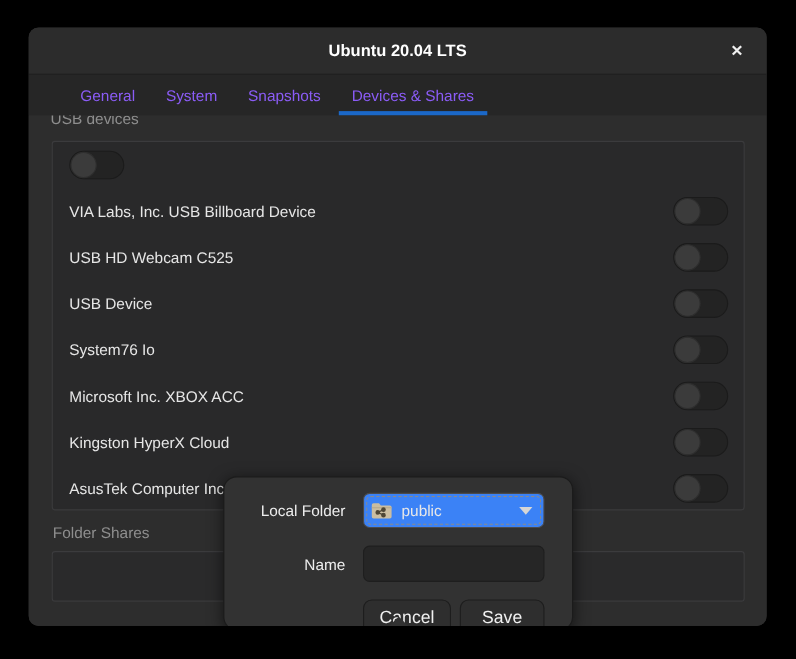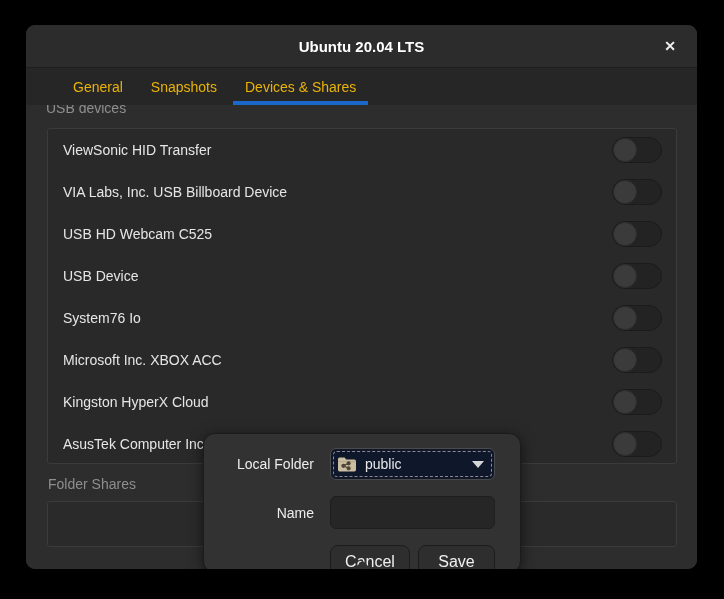--- a/index.html
+++ b/index.html
@@ -17,21 +17,21 @@
               display:flex; align-items:center; justify-content:center; }
   .title { font-size:15px; font-weight:bold; color:#ffffff; }
   .close-btn { position:absolute; right:14px; top:50%; transform:translateY(-50%);
                width:26px; height:26px; border:none; background:transparent;
                color:#f0f0f0; font-size:14px; font-weight:bold; cursor:pointer;
                display:flex; align-items:center; justify-content:center; }
 
   .tabbar { height:37px; background:#262626; display:flex; align-items:stretch;
             padding-left:35px; }
   .tab { position:relative; display:flex; align-items:center; padding:0 12px;
-         margin-right:4px; font-size:14px; color:#eab308; cursor:pointer; }
+         margin-right:4px; font-size:14px; color:#8b5cf6; cursor:pointer; }
   .tab.active::after { content:""; position:absolute; left:0; right:0; bottom:0;
                        height:4px; background:var(--accent,#1b68c8); }
 
   
   .content { position:absolute; left:0; right:0; top:80px; bottom:0;
              background:#2d2d2d; overflow:hidden; }
 
   .section-label { position:absolute; font-size:14px; color:#8e8e8e; }
   .usb-label { left:20px; top:-5px; }
   .shares-label { left:22px; top:371px; }
@@ -63,21 +63,21 @@
              display:grid; grid-template-columns:100px 165px; column-gap:24px;
              grid-template-rows:32px 33px 33px; row-gap:7px;
              padding:14px 0 0 10px; align-items:center;gap:16px; }
   .popover::after { content:""; position:absolute; bottom:-9px; left:150px;
                     width:16px; height:16px; background:#323232;
                     border-right:1px solid #1b1b1b; border-bottom:1px solid #1b1b1b;
                     transform:rotate(45deg); }
   .pop-label { font-size:14px; color:#ededed; text-align:right; }
 
   .combo { position:relative; height:32px; display:flex; align-items:center;
-           padding:0 10px 0 6px; background:#0f172a; border:1px solid #4b4b4b;
+           padding:0 10px 0 6px; background:#3b82f6; border:1px solid #4b4b4b;
            border-radius:6px; cursor:pointer; }
   .combo::before { content:""; position:absolute; inset:2px;
                    border:1px dashed #8a8a8a; border-radius:4px; pointer-events:none; }
   .combo-text { font-size:14px; color:#e8e8e8; margin-left:8px; }
   .combo-arrow { margin-left:auto; width:0; height:0;
                  border-left:6px solid transparent; border-right:6px solid transparent;
                  border-top:7px solid #d6d6d6; }
 
   .entry { height:33px; background:#262626; border:1px solid #1e1e1e;
            border-radius:6px; color:#e8e8e8; font-size:14px; padding:0 8px;
@@ -98,31 +98,31 @@
 <div class="stage">
   <div class="dialog">
 
     <div class="titlebar">
       <div class="title">Ubuntu 20.04 LTS</div>
       <button class="close-btn">✕</button>
     </div>
 
     <div class="tabbar">
       <div class="tab">General</div>
+      <div class="tab">System</div>
       <div class="tab">Snapshots</div>
       <div class="tab active">Devices &amp; Shares</div>
     </div>
 
     <div class="content">
 
       <div class="section-label usb-label">USB devices</div>
 
       <div class="listbox">
         <div class="device-row">
-          <span class="device-name">ViewSonic HID Transfer</span>
           <span class="toggle">
               <span class="knob"></span>
             </span>
         </div>
         <div class="device-row">
           <span class="device-name">VIA Labs, Inc. USB Billboard Device</span>
           <span class="toggle">
               <span class="knob"></span>
             </span>
         </div>

